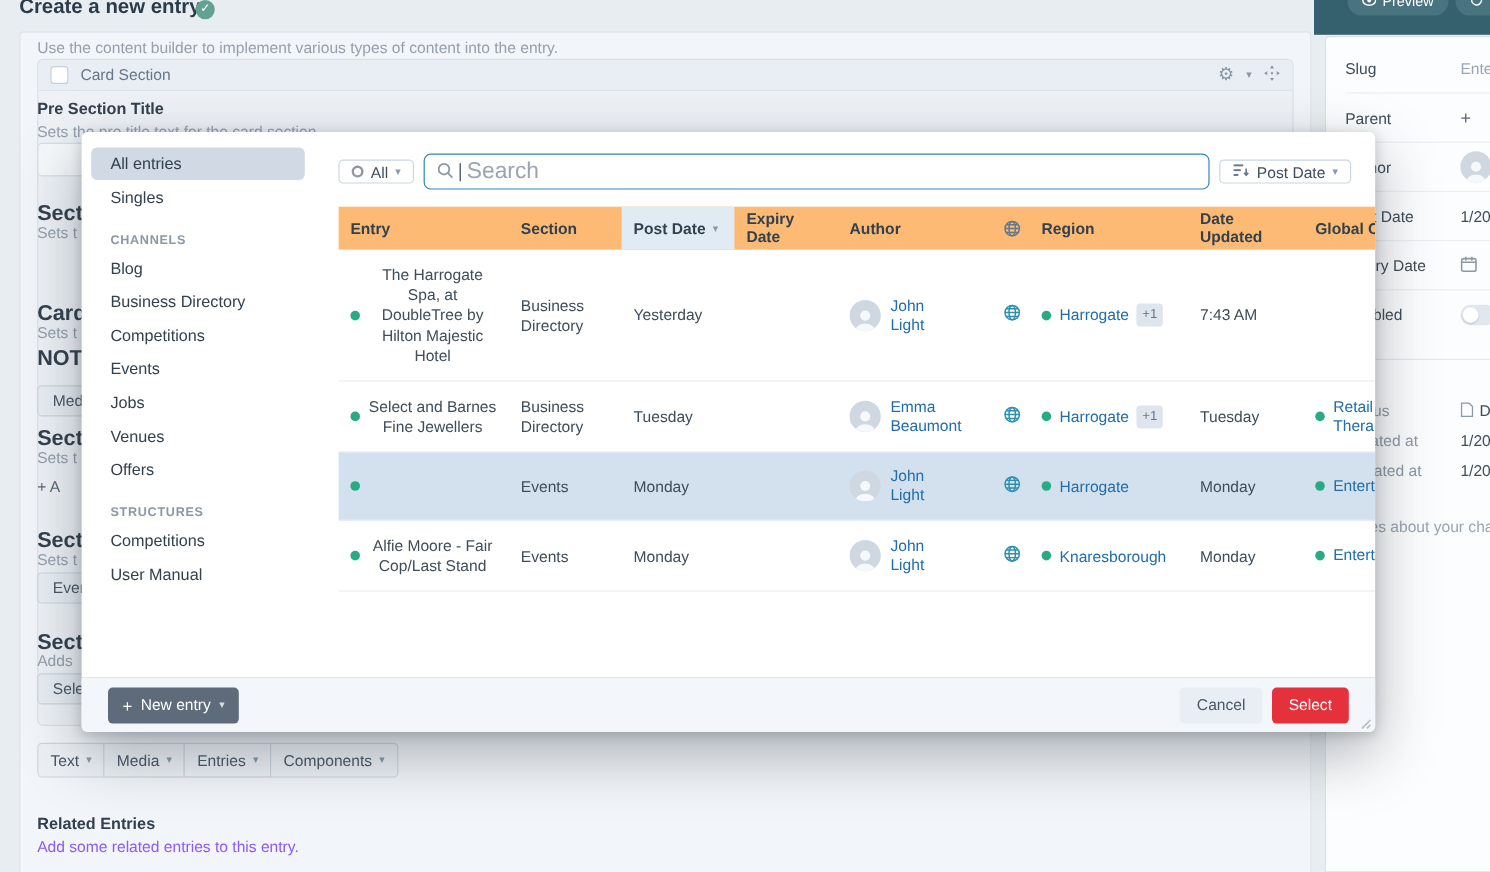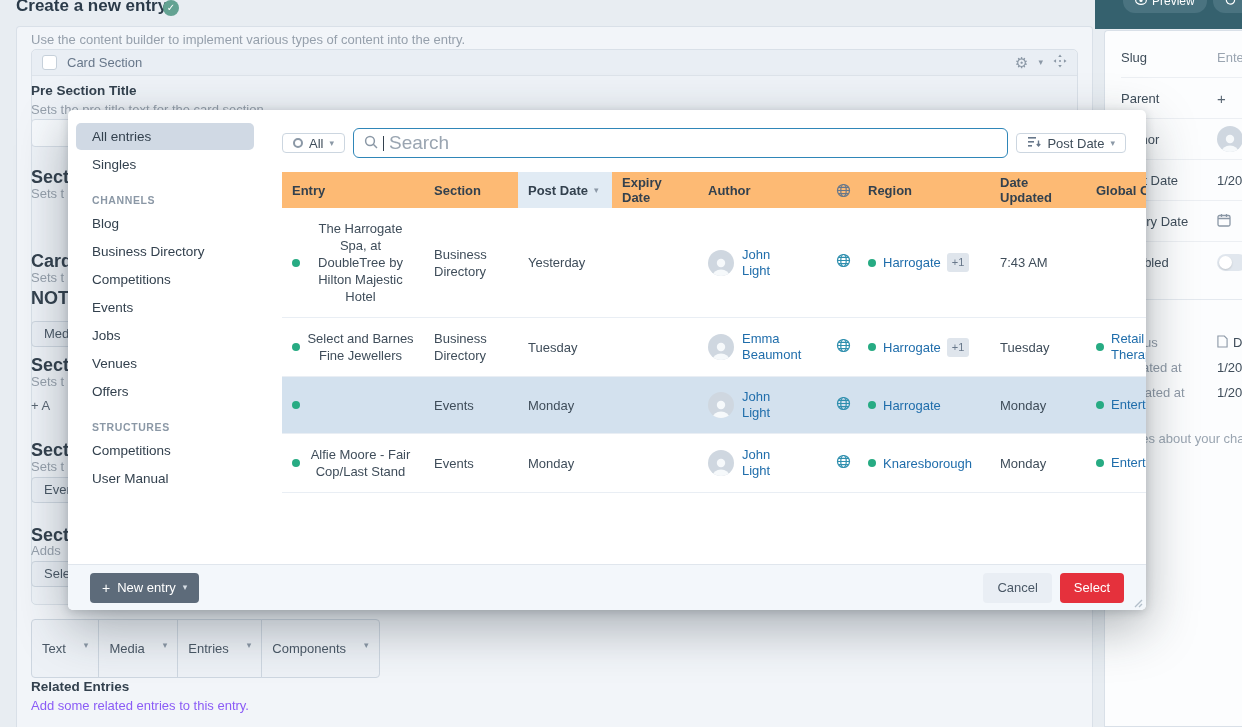--- a/index.html
+++ b/index.html
@@ -37,21 +37,21 @@
   .fld-help{position:absolute;left:14px;top:75px;color:#96a0ac}
   .fld-input{position:absolute;left:14px;top:92px;width:1019px;height:28px;background:#f6f9fc;
              border:1px solid #d5dde6;border-radius:4px}
   #fragments{position:absolute;inset:0;pointer-events:none}
   .frag{position:absolute;left:14px;white-space:nowrap}
   .frag-label{font-weight:700;font-size:18px;color:#33414e}
   .frag-help{color:#96a0ac}
   .frag-text{color:#596673}
   .frag-btn{background:#e9eef4;border:1px solid #ccd5df;border-radius:4px;padding:4px 12px;color:#4a5866;width:70px;height:26px}
   .block-buttons{position:absolute;left:14px;top:592px;display:flex}
-  .bb-btn{display:flex;align-items:flex-start;gap:18px;padding:21px 10px;background:#edf1f6;border:1px solid #cdd6e0;
+  .bb-btn{display:flex;align-items:center;gap:6px;padding:6px 10px;background:#edf1f6;border:1px solid #cdd6e0;
           margin-right:-1px;font-size:13px;color:#4a5866}
   .bb-btn:first-child{border-radius:4px 0 0 4px}
   .bb-btn:last-child{border-radius:0 4px 4px 0}
   .related-label{position:absolute;left:14px;top:652px;font-weight:700;font-size:13.5px;color:#33414e}
   .related-help{position:absolute;left:14px;top:671px;color:#8b5cf6}
 
   
   .details{position:absolute;left:1104px;top:30px;width:200px;height:697px;background:#fcfdfe;
            border:1px solid #d9e0e8;border-right:none;border-radius:4px 0 0 0;padding:6px 0 0 16px;z-index:2}
   .d-row{display:flex;align-items:center;height:41px;border-bottom:1px solid #eceff3}

